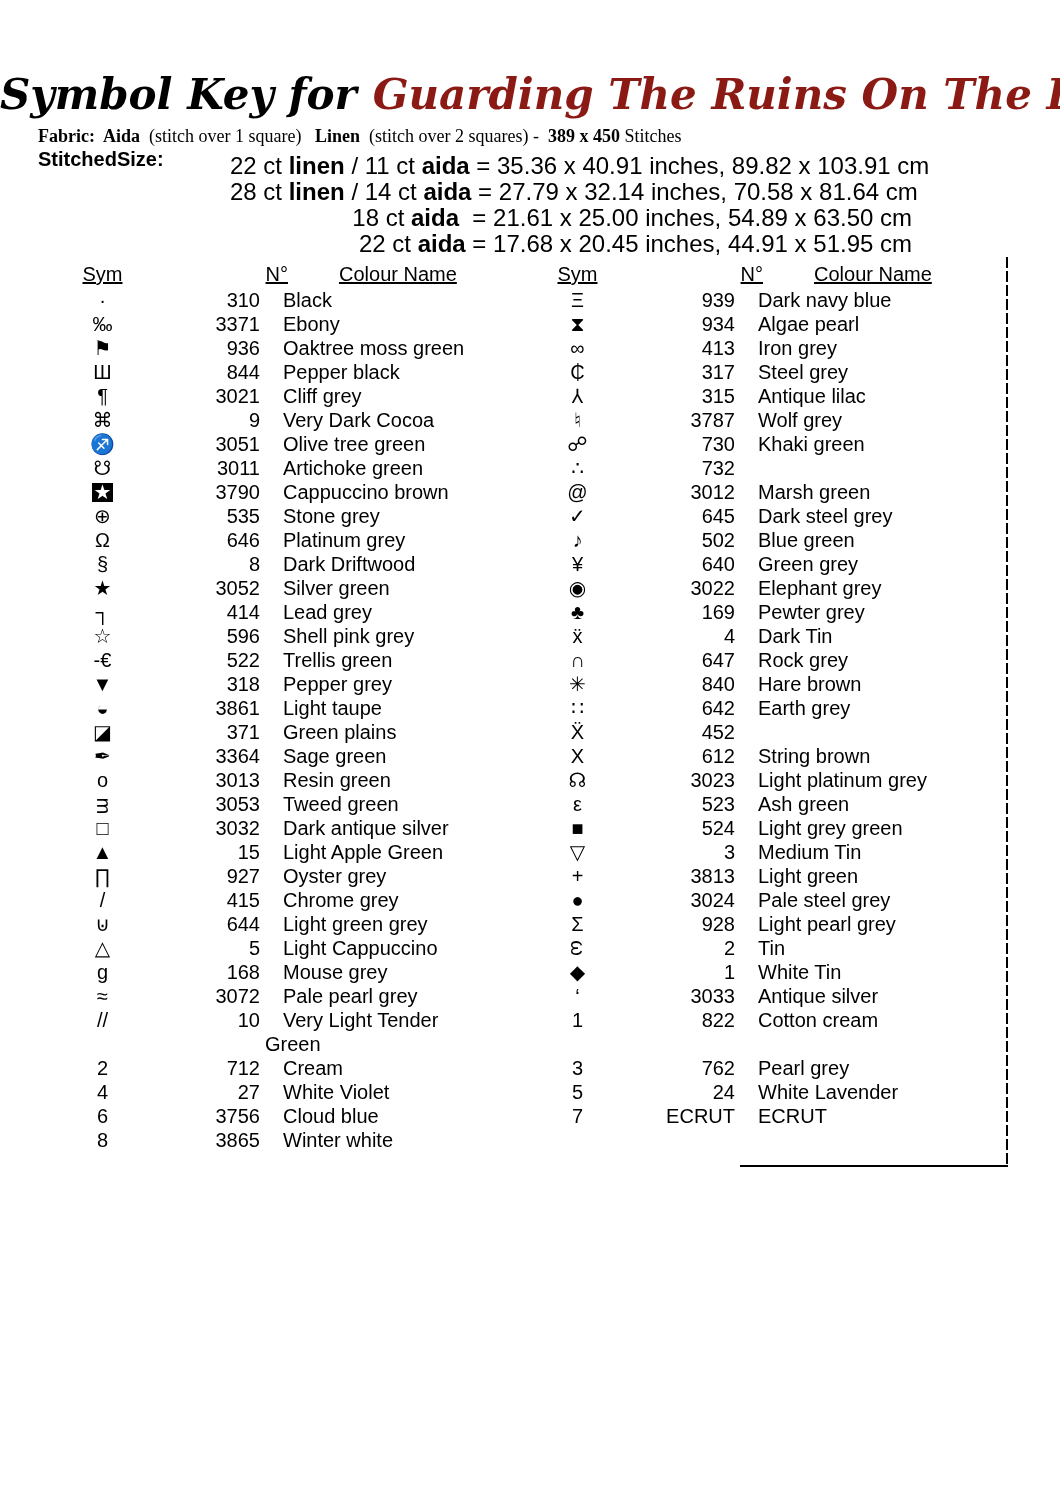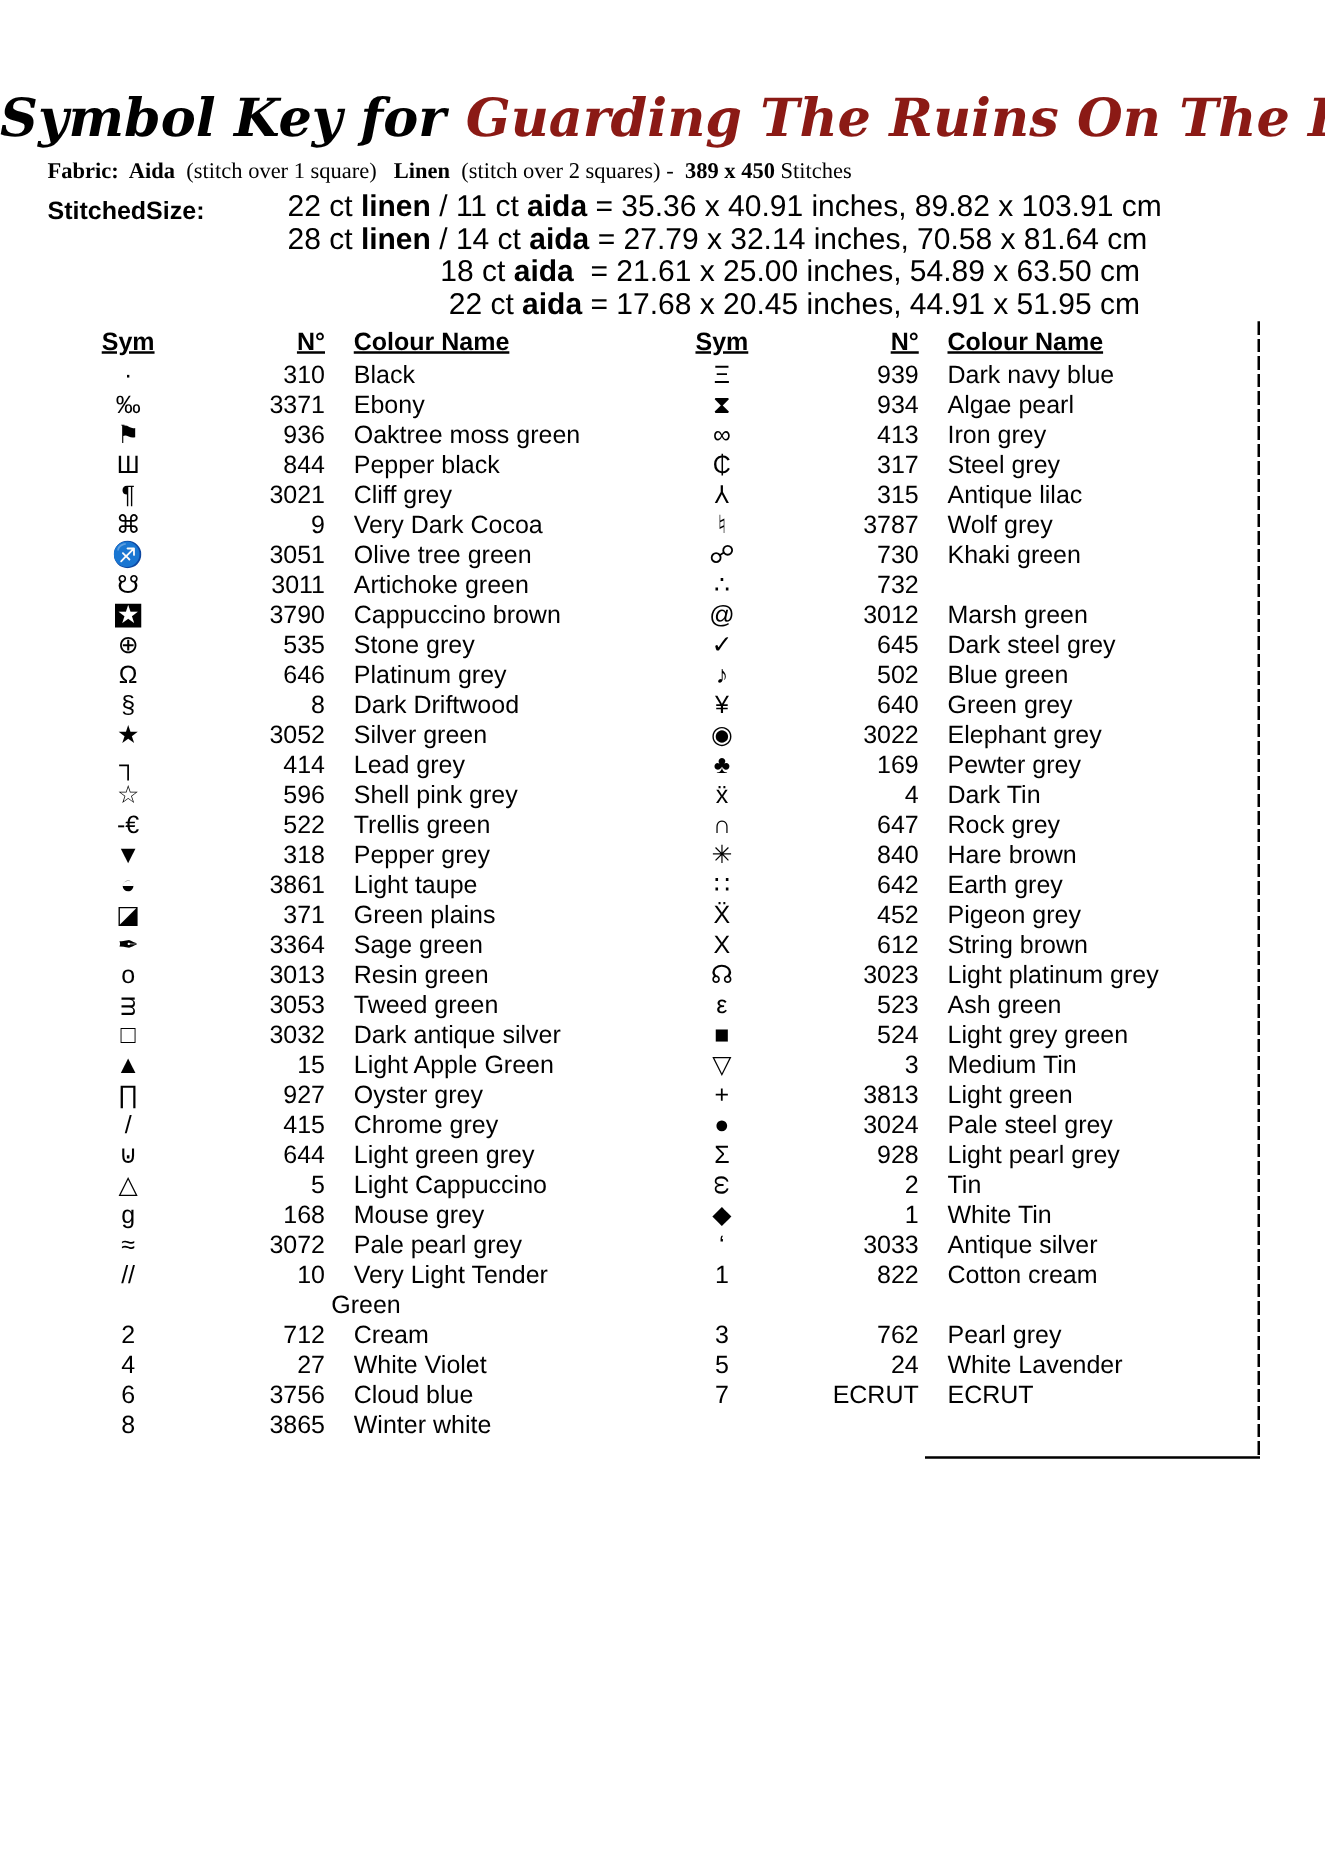--- a/index.html
+++ b/index.html
@@ -4,28 +4,28 @@
 <style>
   html,body{margin:0;padding:0;background:#fff;}
   .page{position:relative;width:1060px;height:1500px;background:#ffffff;overflow:hidden;
         font-family:"Liberation Sans",sans-serif;color:#000;}
   .title{position:absolute;top:70px;left:0;width:100%;text-align:center;margin:0;
          font-family:"DejaVu Serif",serif;font-style:italic;font-weight:bold;font-size:42px;
          white-space:nowrap;}
   .title .t-name{margin-left:16px;}
   .b{font-weight:bold;}
   .fabric-line{position:absolute;top:126px;left:38px;font-size:18px;white-space:pre;font-family:Liberation Serif, serif;}
-  .size-label{position:absolute;top:158px;left:38px;font-size:20px;font-weight:bold;}
+  .size-label{position:absolute;top:148px;left:38px;font-size:20px;font-weight:bold;}
   .size-lines{position:absolute;top:153px;left:230px;width:682px;text-align:right;
               font-size:24px;line-height:26px;white-space:pre;}
   .key-col{position:absolute;top:261px;font-size:20px;}
   .key-left{left:55px;width:452px;}
   .key-right{left:530px;width:478px;}
   .krow{display:grid;grid-template-columns:95px 110px 1fr;height:24px;line-height:24px;}
-  .khead{height:27px;line-height:27px;font-weight:bold;}
+  .khead{height:27px;line-height:27px;font-weight:normal;gap:28px;}
   .khead span{text-decoration:underline;}
   .c-sym{text-align:center;}
   .c-num{text-align:right;}
   .c-name{padding-left:23px;white-space:nowrap;}
   .cont .c-name{padding-left:5px;}
   .sym{display:inline-block;}
   .sym-inv{background:#000;color:#fff;padding:0 2px;line-height:19px;}
   .sym-rot{transform:rotate(90deg);}
   .border-vdash{position:absolute;left:1006px;top:257px;width:2px;height:910px;
     background:repeating-linear-gradient(to bottom,#000 0 11px,transparent 11px 14px);}
@@ -325,21 +325,20 @@
           <span class="c-name">Hare brown</span>
         </div>
         <div class="krow">
           <span class="c-sym"><span class="sym">∷</span></span>
           <span class="c-num">642</span>
           <span class="c-name">Earth grey</span>
         </div>
         <div class="krow">
           <span class="c-sym"><span class="sym">Ẍ</span></span>
           <span class="c-num">452</span>
-          <span class="c-name">Pigeon grey</span>
         </div>
         <div class="krow">
           <span class="c-sym"><span class="sym">X</span></span>
           <span class="c-num">612</span>
           <span class="c-name">String brown</span>
         </div>
         <div class="krow">
           <span class="c-sym"><span class="sym">☊</span></span>
           <span class="c-num">3023</span>
           <span class="c-name">Light platinum grey</span>

